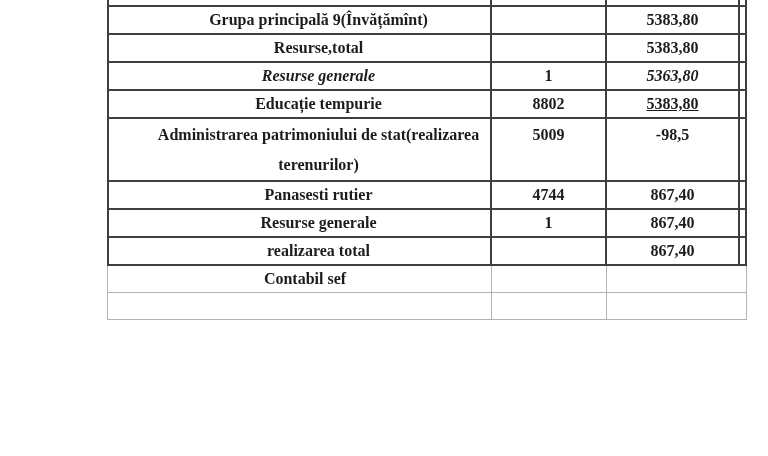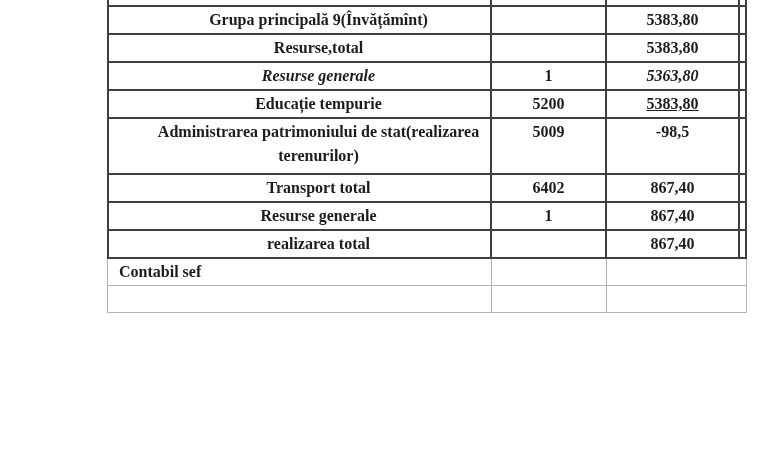--- a/index.html
+++ b/index.html
@@ -39,27 +39,27 @@
   
   td.m  { border-right: 2px solid var(--bd); border-bottom: 2px solid var(--bd); }
   td.m.first { border-left: 2px solid var(--bd); padding-left: 38px; }
   
   td.l  { border-right: 1px solid var(--bl); border-bottom: 1px solid var(--bl); }
   td.l.first { border-left: 1px solid var(--bl); }
 
   tr.sliver td { height: 5px; }
   tr.r1 td { height: 25px; }      
   tr.r2 td { height: 26px; }      
-  tr.tall td { height: 53px; vertical-align: top; padding-top: 1px; line-height: 24px; }
+  tr.tall td { height: 53px; vertical-align: top; padding-top: 1px; line-height: 30px; }
   tr.light td { height: 26px; }   
 
   .bold   { font-weight: bold; }
   .italic { font-style: italic; }
   .ul     { text-decoration: underline; }
-  .left-align { text-align: left; padding-left: 11px; }
+  .left-align { text-align: center; padding-left: 11px; }
 </style>
 </head>
 <body>
 
 <div class="page">
   <div class="table-wrap">
     <table class="budget">
       <colgroup>
         <col style="width:385px">
         <col style="width:115px">
@@ -93,37 +93,37 @@
           <td class="m first italic">Resurse generale</td>
           <td class="m bold">1</td>
           <td class="m italic">5363,80</td>
           <td class="m"></td>
         </tr>
 
 
 
         <tr class="r2">
           <td class="m first bold">Educație tempurie</td>
-          <td class="m bold">5200</td>
+          <td class="m bold">8802</td>
           <td class="m bold ul">5383,80</td>
           <td class="m"></td>
         </tr>
 
 
 
         <tr class="tall">
           <td class="m first bold">Administrarea patrimoniului de stat(realizarea terenurilor)</td>
           <td class="m bold">5009</td>
           <td class="m bold">-98,5</td>
           <td class="m"></td>
         </tr>
 
         <tr class="r2">
-          <td class="m first bold">Transport total</td>
-          <td class="m bold">6402</td>
+          <td class="m first bold">Panasesti rutier</td>
+          <td class="m bold">4744</td>
           <td class="m bold">867,40</td>
           <td class="m"></td>
         </tr>
 
         <tr class="r2">
           <td class="m first">Resurse generale</td>
           <td class="m bold">1</td>
           <td class="m">867,40</td>
           <td class="m"></td>
         </tr>

